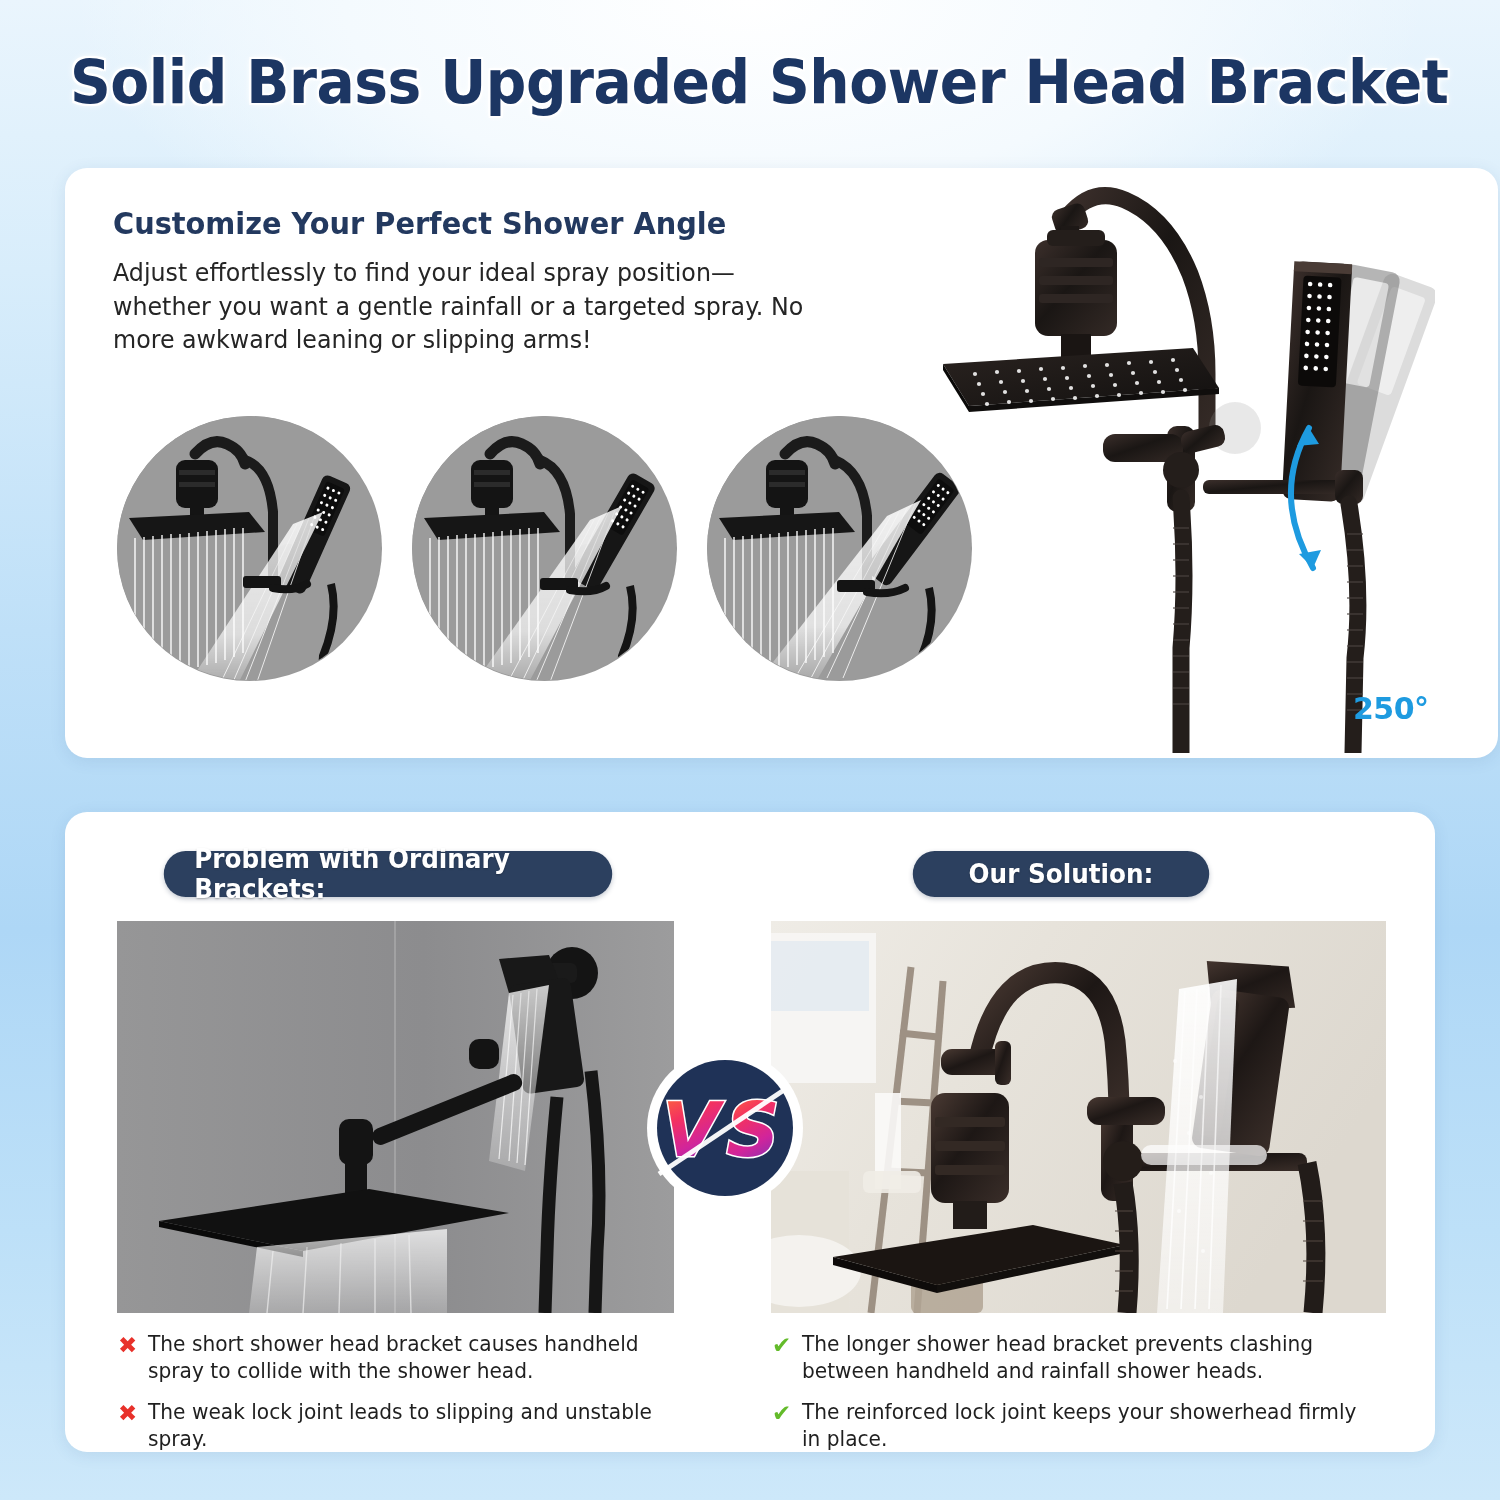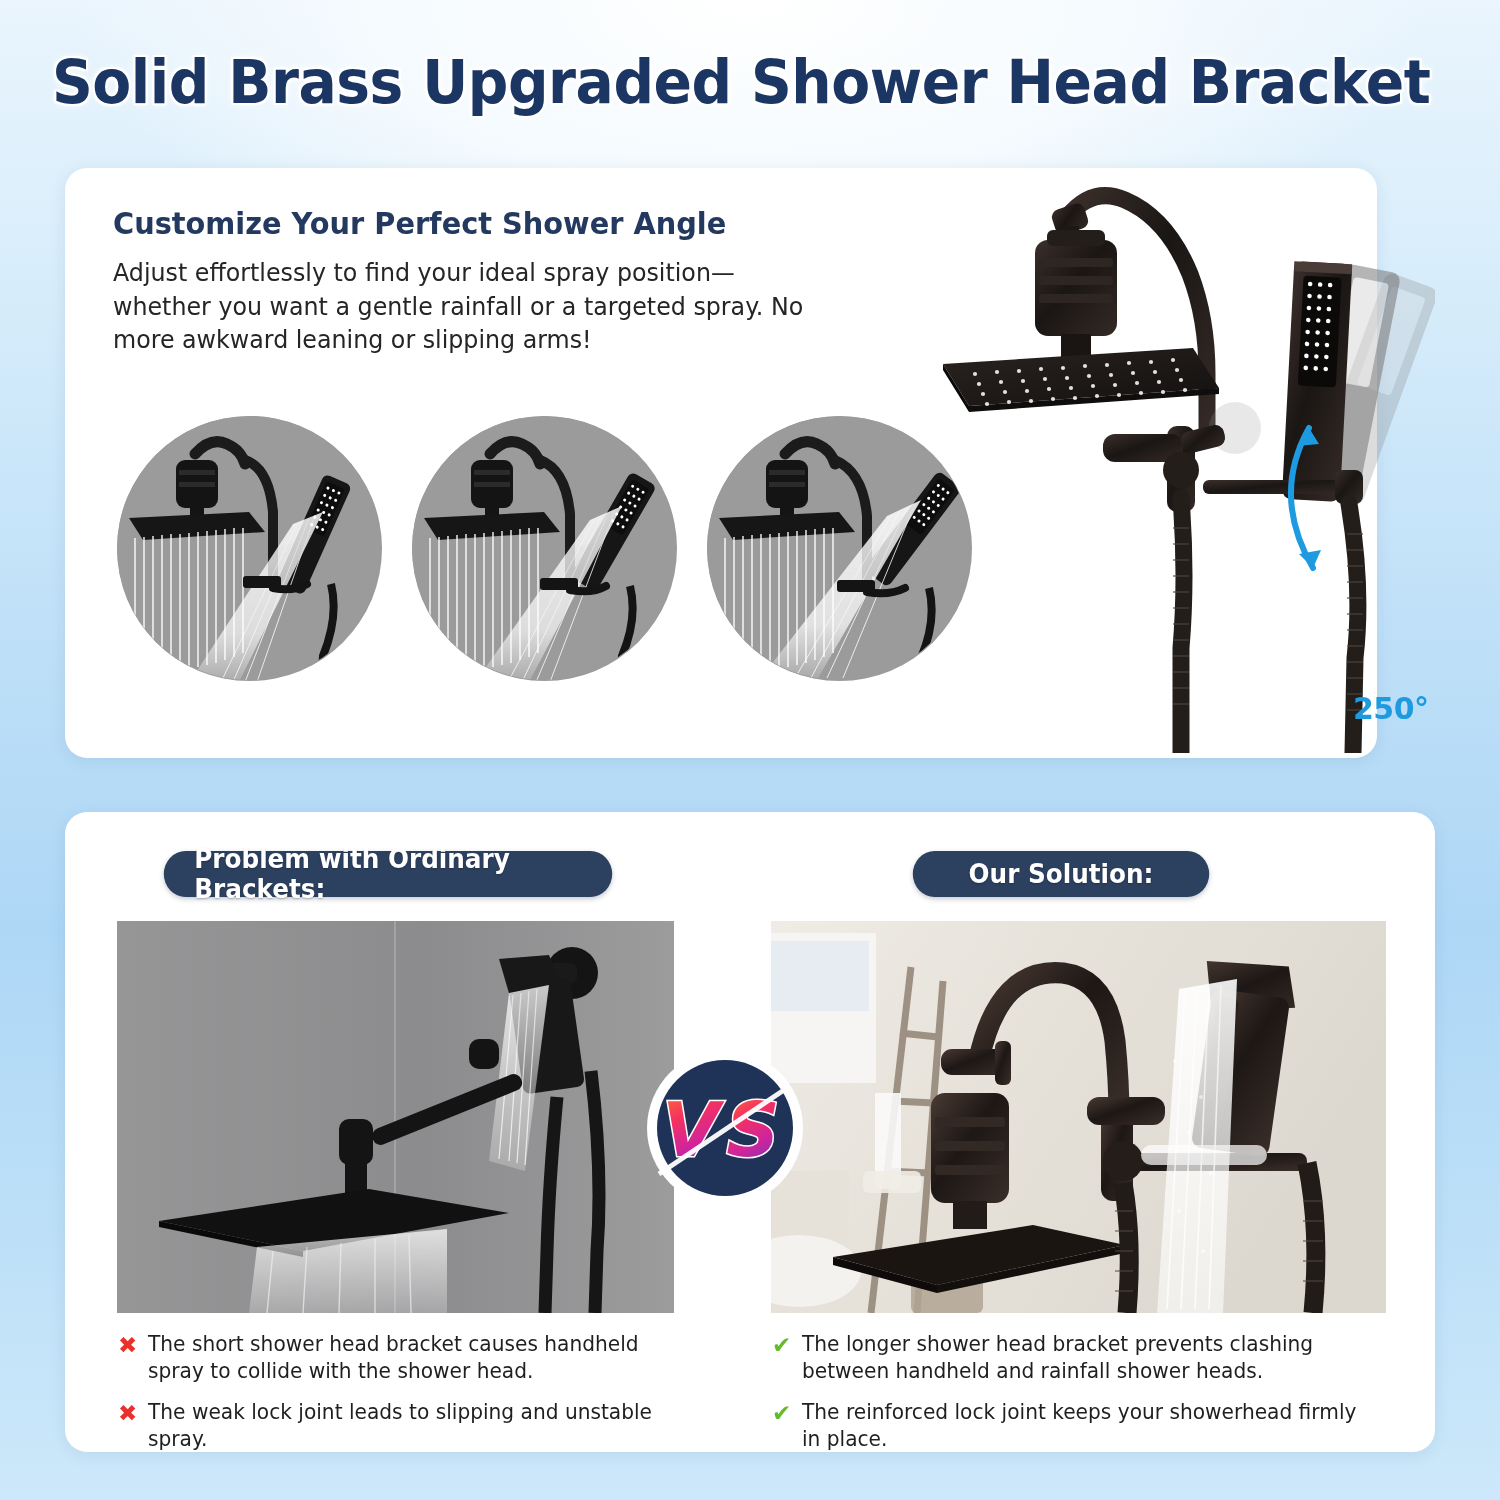--- a/index.html
+++ b/index.html
@@ -9,21 +9,21 @@
     position: relative;
     background:
       radial-gradient(ellipse 900px 420px at 50% 0%, #ffffff 0%, #f4fafe 45%, rgba(244,250,254,0) 75%),
       linear-gradient(180deg, #eaf5fd 0%, #d8edfb 18%, #bfe0f8 42%, #aed7f6 62%, #bde0f8 82%, #cde8fa 100%);
     overflow: hidden;
   }
 
   
   .title-wrap {
     position: absolute; left: 0; top: 46px; width: 1500px;
-    text-align: left;
+    text-align: right;
   }
   .title {
     font-family: "DejaVu Sans", sans-serif;
     font-weight: 700;
     font-size: 61px;
     letter-spacing: -0.5px;
     color: #1c3663;
     display: inline-block;
     transform: scaleX(0.93);
     text-shadow:
@@ -32,21 +32,21 @@
       2px 2px 0 #ffffff, -2px -2px 0 #ffffff, 2px -2px 0 #ffffff, -2px 2px 0 #ffffff;
   }
 
   
   .card {
     position: absolute;
     background: #ffffff;
     border-radius: 22px;
     box-shadow: 0 3px 16px rgba(40,80,130,0.10);
   }
-  #card-top    { left: 65px; top: 168px; width: 1312px; height: 590px; }
+  #card-top    { left: 65px; top: 168px; width: 1433px; height: 590px; }
   #card-bottom { left: 65px; top: 812px; width: 1370px; height: 640px; }
 
   
   .section-heading {
     position: absolute; left: 48px; top: 38px;
     font-family: "DejaVu Sans", sans-serif;
     font-weight: 700;
     font-size: 30px;
     color: #23395f;
     transform: scaleX(0.96); transform-origin: left center;

